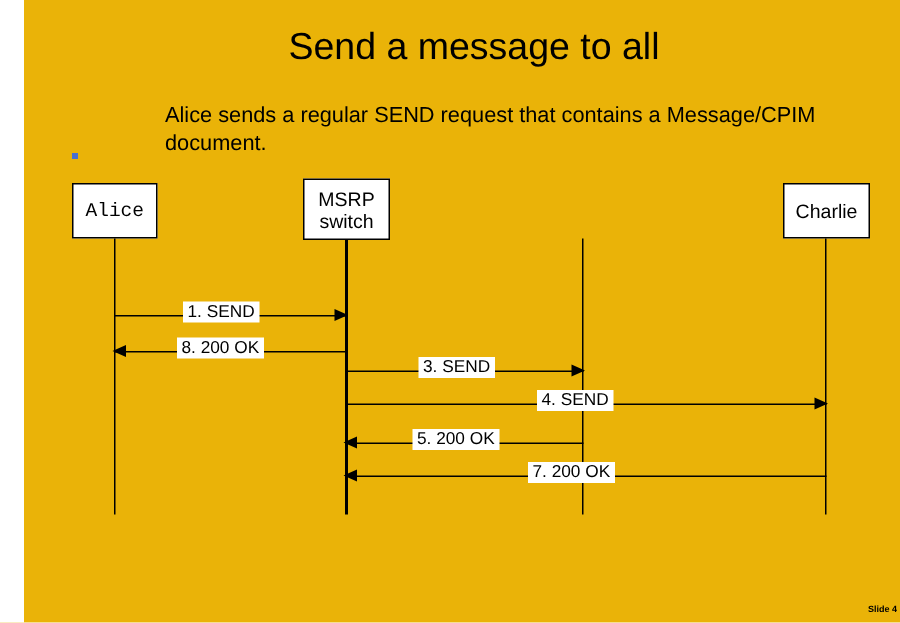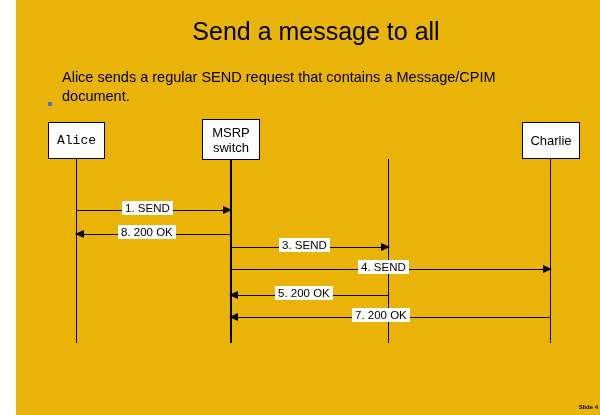--- a/index.html
+++ b/index.html
@@ -40,20 +40,21 @@
   }
 
   
   #body-bullet {
     position: absolute;
     left: 30px;
     top: 68px;
     width: 520px;
     display: flex;
     align-items: flex-end;
+    gap: 48px;
   }
   #bullet-marker {
     flex: 0 0 auto;
     width: 16px;
     padding-top: 6px;
     line-height: 0;
   }
   #bullet-marker .dot {
     display: block;
     width: 4px;

